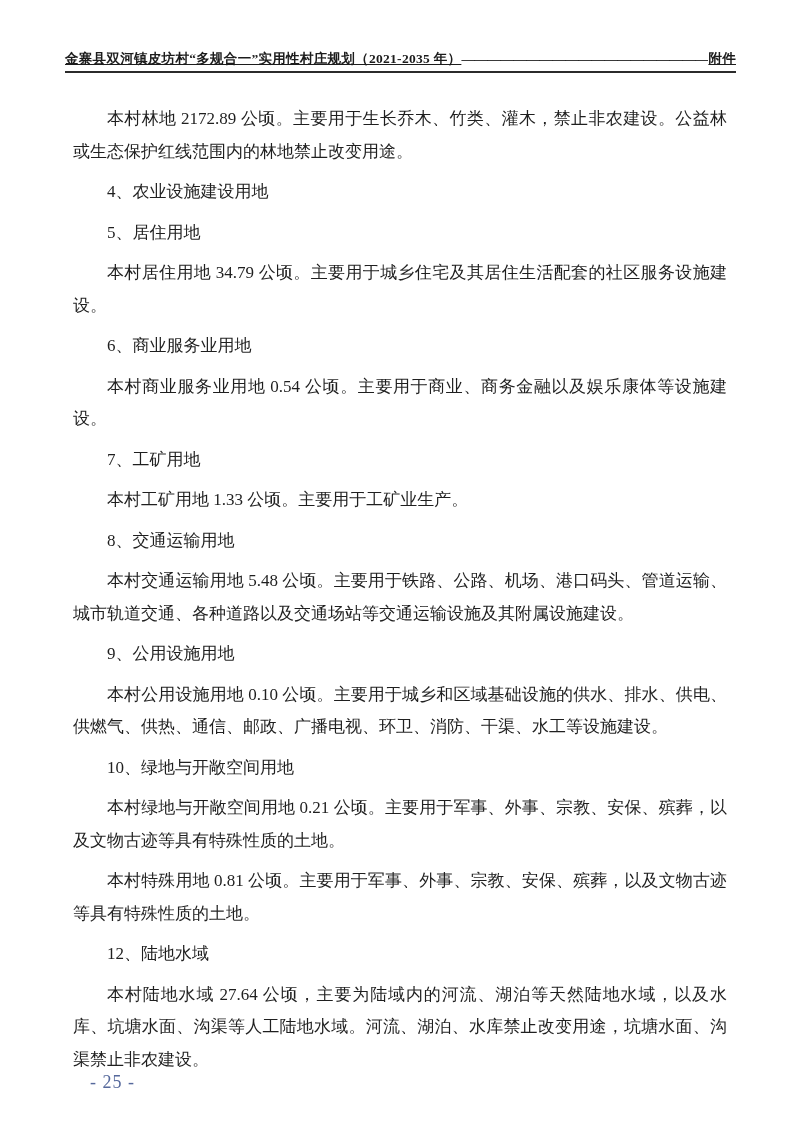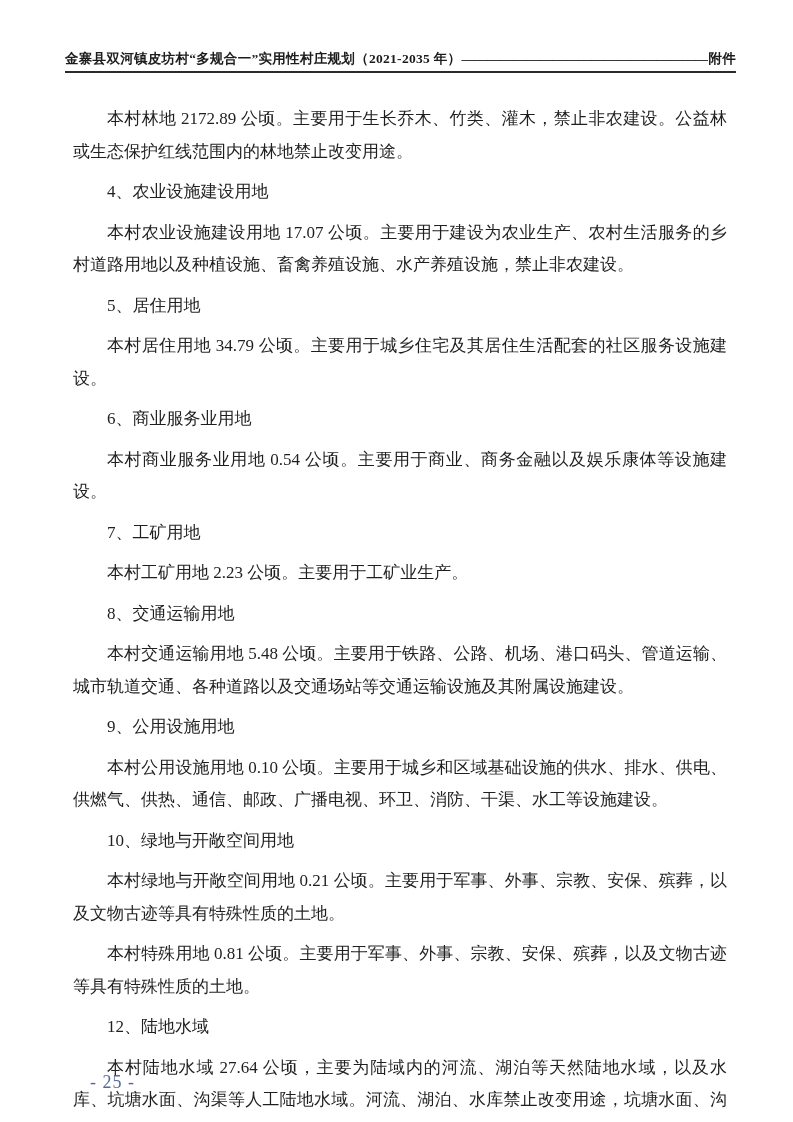--- a/index.html
+++ b/index.html
@@ -31,20 +31,21 @@
     line-height: 18px;
     color: #1c1c1c;
     white-space: nowrap;
     border-bottom: 2px solid #2b2b2b;
     padding-bottom: 3px;
   }
   .doc-header .header-title,
   .doc-header .header-label {
     flex: 0 0 auto;
     letter-spacing: 0.3px;
+    text-decoration: underline;
   }
   .doc-header .header-dashes {
     flex: 1 1 auto;
     overflow: hidden;
     letter-spacing: -0.5px;
   }
   .doc-body {
     position: absolute;
     left: 65px;
     width: 670px;
@@ -75,27 +76,26 @@
   <header class="doc-header">
     <span class="header-title">金寨县双河镇皮坊村“多规合一”实用性村庄规划（2021-2035 年）</span>
     <span class="header-dashes">————————————————————————————————</span>
     <span class="header-label">附件</span>
   </header>
 
   <main class="doc-body">
 
   <p>本村林地 2172.89 公顷。主要用于生长乔木、竹类、灌木，禁止非农建设。公益林或生态保护红线范围内的林地禁止改变用途。</p>
       <p>4、农业设施建设用地</p>
-      <p>本村农业设施建设用地 17.07 公顷。主要用于建设为农业生产、农村生活服务的乡村道路用地以及种植设施、畜禽养殖设施、水产养殖设施，禁止非农建设。</p>
       <p>5、居住用地</p>
       <p>本村居住用地 34.79 公顷。主要用于城乡住宅及其居住生活配套的社区服务设施建设。</p>
       <p>6、商业服务业用地</p>
       <p>本村商业服务业用地 0.54 公顷。主要用于商业、商务金融以及娱乐康体等设施建设。</p>
       <p>7、工矿用地</p>
-      <p>本村工矿用地 2.23 公顷。主要用于工矿业生产。</p>
+      <p>本村工矿用地 1.33 公顷。主要用于工矿业生产。</p>
       <p>8、交通运输用地</p>
       <p>本村交通运输用地 5.48 公顷。主要用于铁路、公路、机场、港口码头、管道运输、城市轨道交通、各种道路以及交通场站等交通运输设施及其附属设施建设。</p>
       <p>9、公用设施用地</p>
       <p>本村公用设施用地 0.10 公顷。主要用于城乡和区域基础设施的供水、排水、供电、供燃气、供热、通信、邮政、广播电视、环卫、消防、干渠、水工等设施建设。</p>
       <p>10、绿地与开敞空间用地</p>
       <p>本村绿地与开敞空间用地 0.21 公顷。主要用于军事、外事、宗教、安保、殡葬，以及文物古迹等具有特殊性质的土地。</p>
       <p>本村特殊用地 0.81 公顷。主要用于军事、外事、宗教、安保、殡葬，以及文物古迹等具有特殊性质的土地。</p>
       <p>12、陆地水域</p>
       <p>本村陆地水域 27.64 公顷，主要为陆域内的河流、湖泊等天然陆地水域，以及水库、坑塘水面、沟渠等人工陆地水域。河流、湖泊、水库禁止改变用途，坑塘水面、沟渠禁止非农建设。</p>
     </main>

